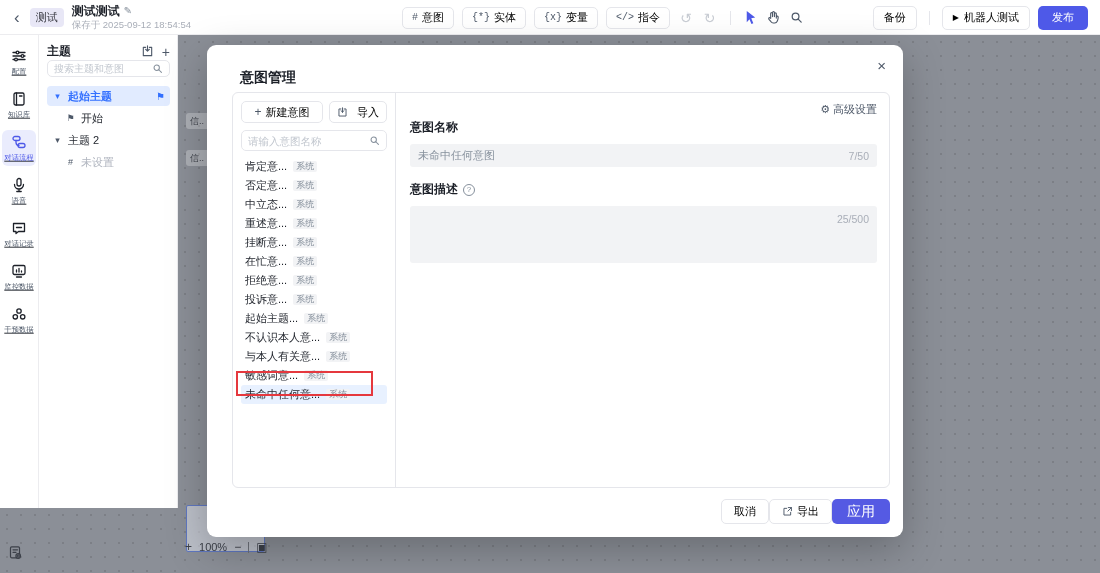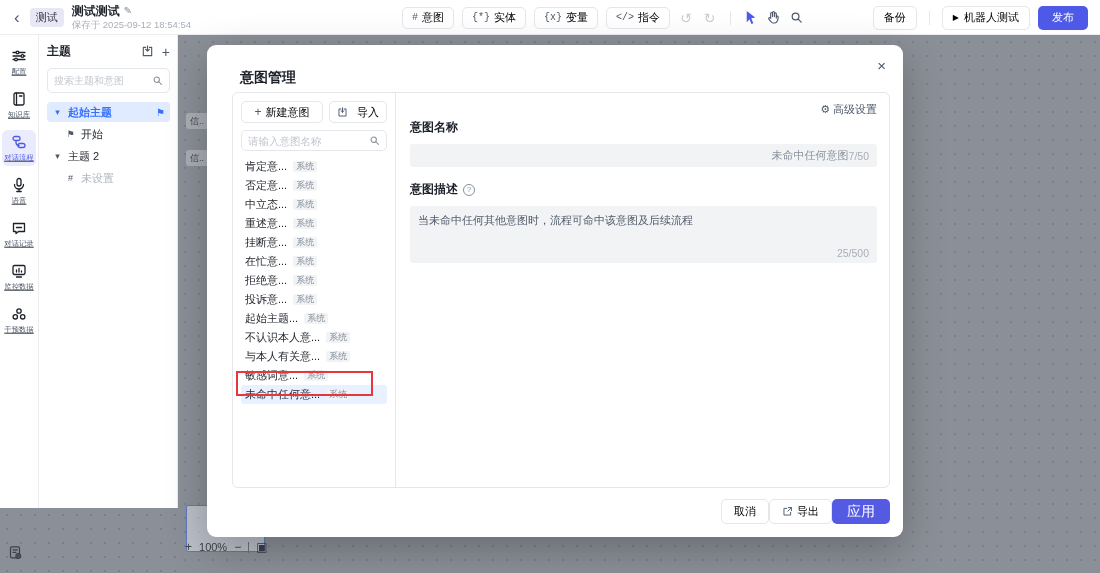--- a/index.html
+++ b/index.html
@@ -52,21 +52,21 @@
   .rail-item.active .rlabel { color:#4e59e8; }
 
   
   #topic { position:absolute; left:39px; top:35px; width:139px; height:473px;
     background:#fff; border-right:1px solid #ececef; z-index:4; padding:8px 7px 0 8px; }
   .topic-head { display:flex; align-items:center; }
   .topic-title { font-size:12px; font-weight:bold; }
   .topic-head .spacer { flex:1; }
   .th-ic { width:13px; height:13px; color:#4e5969; margin-left:8px; cursor:pointer; }
   .th-plus { font-size:14px; color:#4e5969; margin-left:8px; cursor:pointer; line-height:1;}
-  .topic-search { margin-top:8px; height:25px; border:1px solid #e5e6eb; border-radius:5px;
+  .topic-search { margin-top:0; height:17px; border:1px solid #e5e6eb; border-radius:5px;
     display:flex; align-items:center; padding:0 6px; gap:4px; }
   .topic-search input { border:none; outline:none; width:90px; font-size:10px;
     color:#1d2129; background:transparent; font-family:inherit;}
   .topic-search input::placeholder { color:#c2c7cf; }
   .s-ic { width:11px; height:11px; color:#86909c; flex:none; margin-left:auto;}
   #tree { margin-top:9px; display:flex; flex-direction:column; gap:2px; }
   .tree-row { height:20px; display:flex; align-items:center; gap:5px; font-size:11px;
     border-radius:4px; padding:0 5px; cursor:pointer; }
   .tree-row .tic { width:11px; text-align:center; font-size:9px; color:#4e5969; flex:none;}
   .tree-row.lv1 { padding-left:18px; }
@@ -132,21 +132,21 @@
   .form-col { flex:1; position:relative; padding:14px 12px 0 14px; }
   .adv-link { position:absolute; right:12px; top:9px; display:flex; align-items:center;
     gap:3px; color:#4e5969; font-size:11px; cursor:pointer; }
   .adv-link .gear { font-size:11px; }
   .fld-label { font-size:12px; font-weight:bold; color:#1d2129; margin-top:12px;
     display:flex; align-items:center; gap:5px;}
   .help-circle { width:12px; height:12px; border:1px solid #86909c; border-radius:50%;
     color:#86909c; font-size:8px; display:inline-flex; align-items:center;
     justify-content:center; font-weight:normal; }
   .inp { margin-top:8px; height:23px; background:#f2f3f5; border-radius:3px;
-    display:flex; align-items:center; padding:0 8px;text-align:right; }
+    display:flex; align-items:center; padding:0 8px; }
   .inp .val { font-size:11px; color:#86909c; flex:1; }
   .inp .count { font-size:10.5px; color:#a9aeb8; }
   .txa { margin-top:8px; height:57px; background:#f2f3f5; border-radius:3px;
     padding:7px 8px 4px; display:flex; flex-direction:column; }
   .txa .val { font-size:11px; color:#4e5969; flex:1; }
   .txa .count { font-size:10.5px; color:#a9aeb8; text-align:right; }
 
   .modal-footer { position:absolute; right:13px; bottom:13px; display:flex; }
   .mf-btn { height:25px; border:1px solid #e5e6eb; border-radius:5px; background:#fff;
     font-size:11px; padding:0 12px; display:flex; align-items:center; gap:4px;
@@ -469,21 +469,20 @@
       <div class="fld-label">意图名称</div>
       <div class="inp">
         <span class="val">未命中任何意图</span>
         <span class="count">7/50</span>
       </div>
       <div class="fld-label" style="margin-top:14px;">
         <span>意图描述</span>
         <span class="help-circle">?</span>
       </div>
       <div class="txa">
-        <span class="val">当未命中任何其他意图时，流程可命中该意图及后续流程</span>
         <span class="count">25/500</span>
       </div>
     </div>
   </div>
 
   <div class="red-box"></div>
 
   <div class="modal-footer">
     <button class="mf-btn">
       <span>取消</span>

